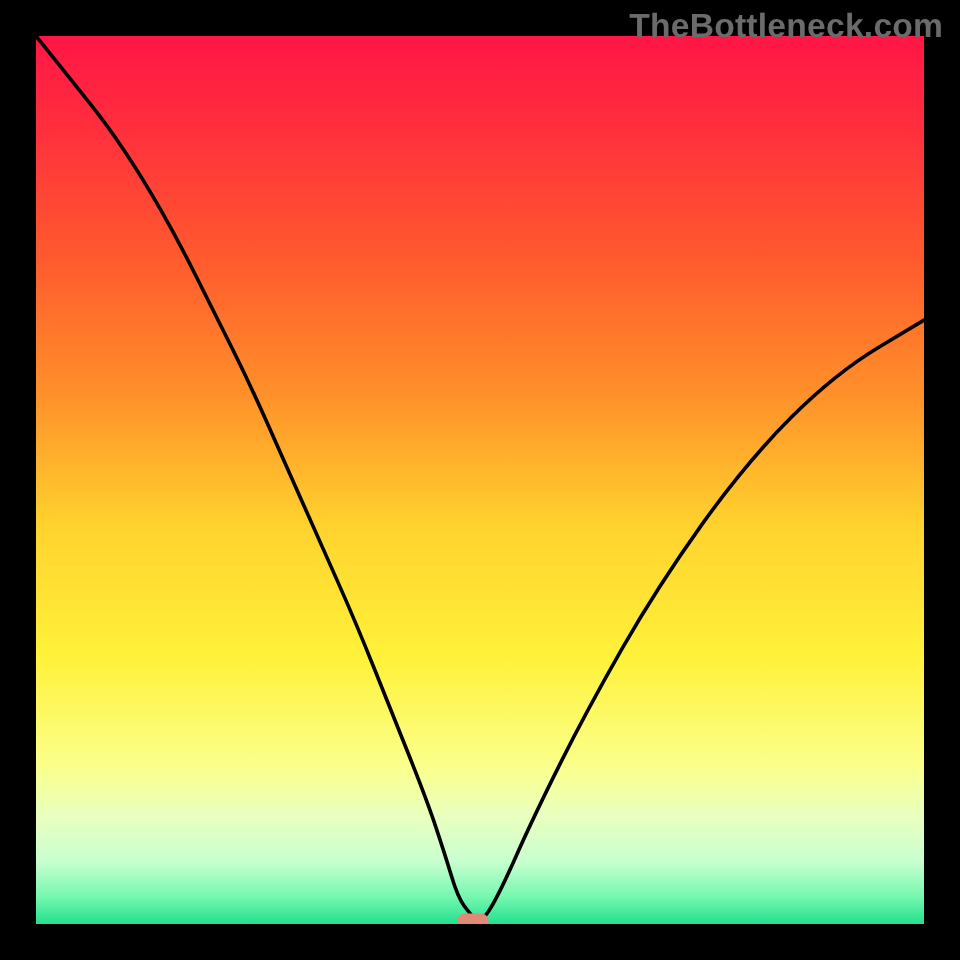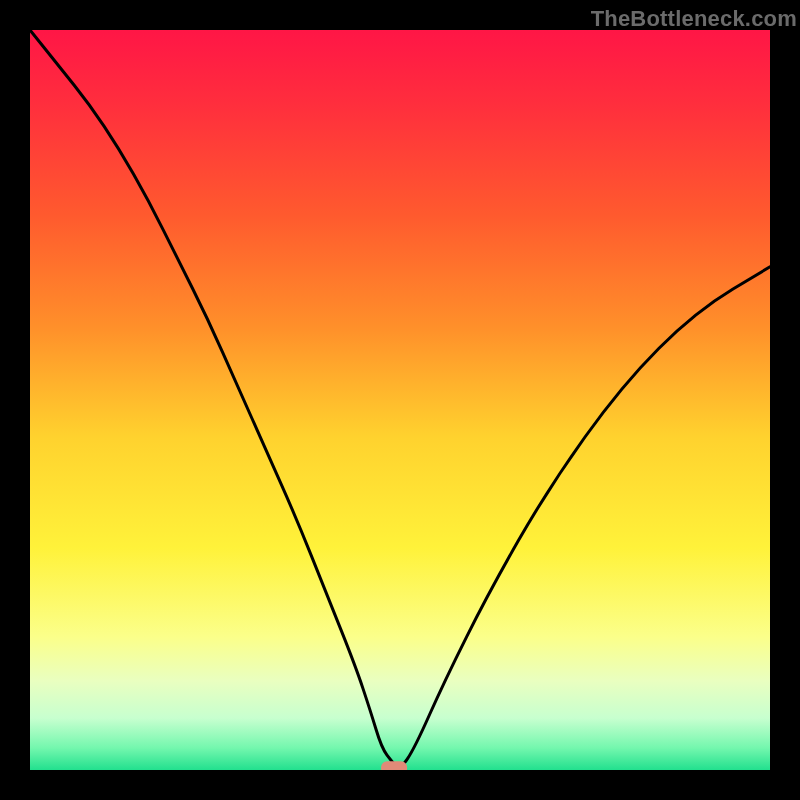--- a/index.html
+++ b/index.html
@@ -12,23 +12,23 @@
   }
   .frame {
     position: relative;
     width: 800px;
     height: 800px;
     background: #000;
   }
   .watermark {
     position: absolute;
     top: 6px;
-    right: 3px;
+    right: 14px;
     font-family: Arial, Helvetica, sans-serif;
-    font-size: 22px;
+    font-size: 28px;
     font-weight: 600;
     color: #6b6b6b;
     letter-spacing: 0.2px;
     z-index: 5;
   }
   svg.plot {
     position: absolute;
     left: 30px;
     top: 30px;
     width: 740px;

